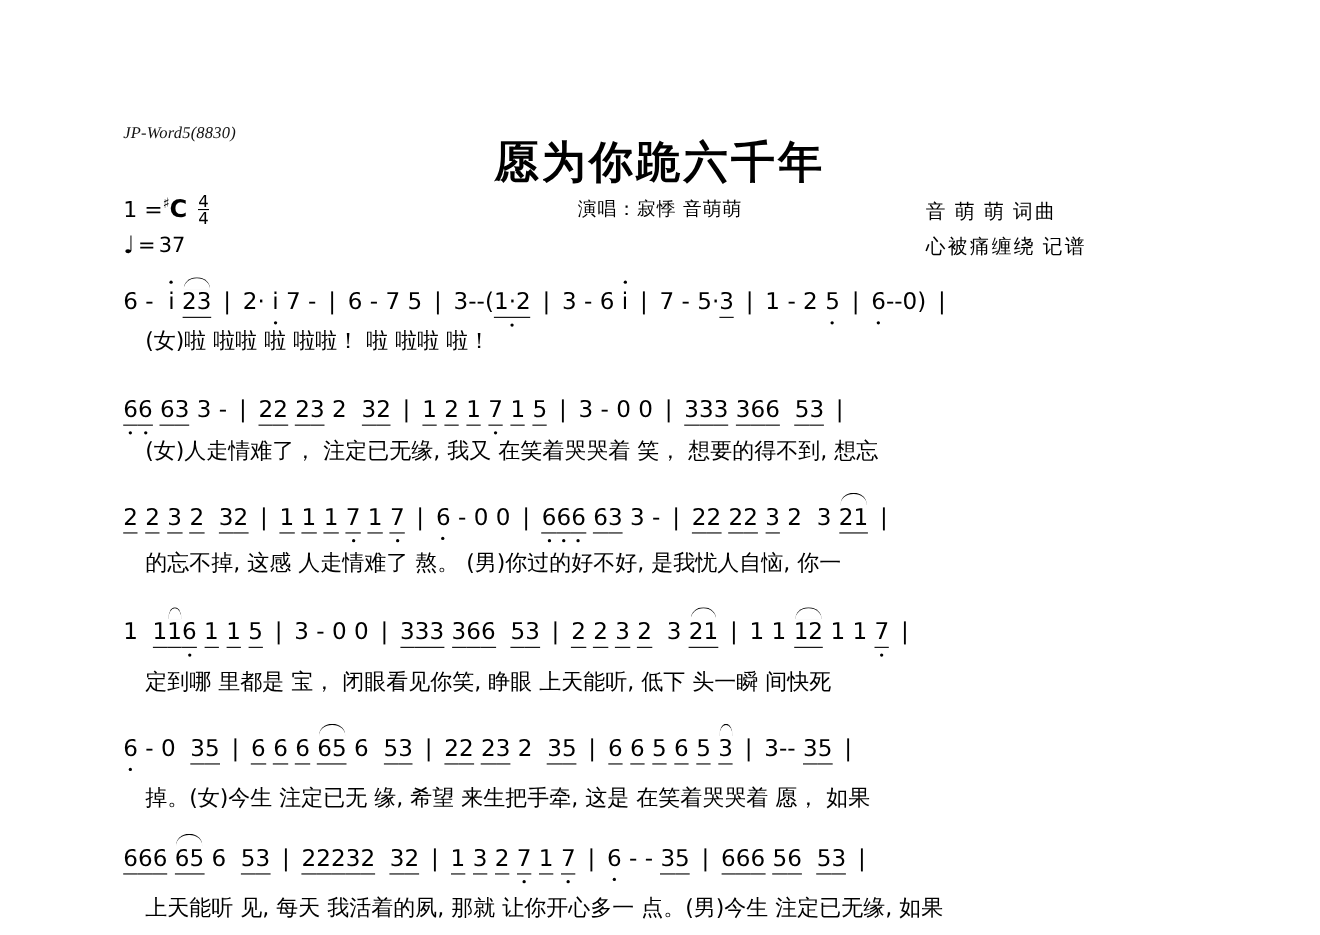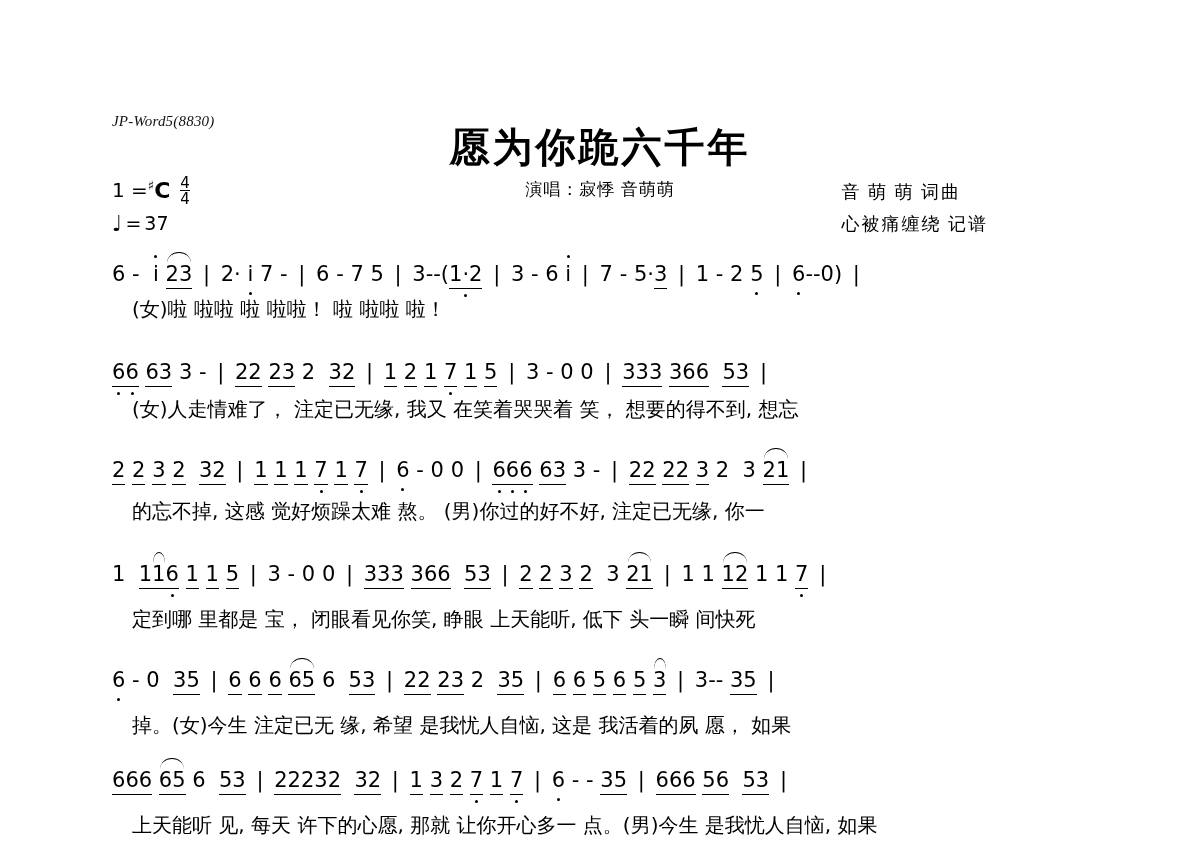--- a/index.html
+++ b/index.html
@@ -208,37 +208,37 @@
     <div class="notes">
       <span class="tok u1 dotb">6</span><span class="tok u1 dotb">6</span>&nbsp;<span class="tok u1">6</span><span class="tok u1">3</span>&nbsp;<span class="tok">3</span>&nbsp;<span class="tok">-</span>&nbsp;<span class="bar">|</span>&nbsp;<span class="tok u1">2</span><span class="tok u1">2</span>&nbsp;<span class="tok u1">2</span><span class="tok u1">3</span>&nbsp;<span class="tok">2</span>&nbsp;&nbsp;<span class="tok u1">3</span><span class="tok u1">2</span>&nbsp;<span class="bar">|</span>&nbsp;<span class="tok u1">1</span>&nbsp;<span class="tok u1">2</span>&nbsp;<span class="tok u1">1</span>&nbsp;<span class="tok u1 dotb">7</span>&nbsp;<span class="tok u1">1</span>&nbsp;<span class="tok u1">5</span>&nbsp;<span class="bar">|</span>&nbsp;<span class="tok">3</span>&nbsp;<span class="tok">-</span>&nbsp;<span class="tok">0</span>&nbsp;<span class="tok">0</span>&nbsp;<span class="bar">|</span>&nbsp;<span class="tok u1">3</span><span class="tok u1">3</span><span class="tok u1">3</span>&nbsp;<span class="tok u1">3</span><span class="tok u1">6</span><span class="tok u1">6</span>&nbsp;&nbsp;<span class="tok u1">5</span><span class="tok u1">3</span>&nbsp;<span class="bar">|</span>
     </div>
     <div class="lyrics" style="top:36px">(女)人走情难了，  注定已无缘, 我又 在笑着哭哭着 笑，       想要的得不到, 想忘</div>
   </div>
 
   <div class="system" style="top:458px">
     <div class="notes">
       <span class="tok u1">2</span>&nbsp;<span class="tok u1">2</span>&nbsp;<span class="tok u1">3</span>&nbsp;<span class="tok u1">2</span>&nbsp;&nbsp;<span class="tok u1">3</span><span class="tok u1">2</span>&nbsp;<span class="bar">|</span>&nbsp;<span class="tok u1">1</span>&nbsp;<span class="tok u1">1</span>&nbsp;<span class="tok u1">1</span>&nbsp;<span class="tok u1 dotb">7</span>&nbsp;<span class="tok u1">1</span>&nbsp;<span class="tok u1 dotb">7</span>&nbsp;<span class="bar">|</span>&nbsp;<span class="tok dotb">6</span>&nbsp;<span class="tok">-</span>&nbsp;<span class="tok">0</span>&nbsp;<span class="tok">0</span>&nbsp;<span class="bar">|</span>&nbsp;<span class="tok u1 dotb">6</span><span class="tok u1 dotb">6</span><span class="tok u1 dotb">6</span>&nbsp;<span class="tok u1">6</span><span class="tok u1">3</span>&nbsp;<span class="tok">3</span>&nbsp;<span class="tok">-</span>&nbsp;<span class="bar">|</span>&nbsp;<span class="tok u1">2</span><span class="tok u1">2</span>&nbsp;<span class="tok u1">2</span><span class="tok u1">2</span>&nbsp;<span class="tok u1">3</span>&nbsp;<span class="tok">2</span>&nbsp;&nbsp;<span class="tok">3</span>&nbsp;<span class="tok u1 slur">21</span>&nbsp;<span class="bar">|</span>
     </div>
-    <div class="lyrics" style="top:40px">的忘不掉, 这感 觉好烦躁太难 熬。  (男)你过的好不好,  注定已无缘, 你一</div>
+    <div class="lyrics" style="top:40px">的忘不掉, 这感 人走情难了 熬。  (男)你过的好不好,  是我忧人自恼, 你一</div>
   </div>
 
   <div class="system" style="top:562px">
     <div class="notes">
       <span class="tok">1</span>&nbsp;&nbsp;<span class="tok u1">1</span><span class="tok u1 slur">1</span><span class="tok u1 dotb">6</span>&nbsp;<span class="tok u1">1</span>&nbsp;<span class="tok u1">1</span>&nbsp;<span class="tok u1">5</span>&nbsp;<span class="bar">|</span>&nbsp;<span class="tok">3</span>&nbsp;<span class="tok">-</span>&nbsp;<span class="tok">0</span>&nbsp;<span class="tok">0</span>&nbsp;<span class="bar">|</span>&nbsp;<span class="tok u1">3</span><span class="tok u1">3</span><span class="tok u1">3</span>&nbsp;<span class="tok u1">3</span><span class="tok u1">6</span><span class="tok u1">6</span>&nbsp;&nbsp;<span class="tok u1">5</span><span class="tok u1">3</span>&nbsp;<span class="bar">|</span>&nbsp;<span class="tok u1">2</span>&nbsp;<span class="tok u1">2</span>&nbsp;<span class="tok u1">3</span>&nbsp;<span class="tok u1">2</span>&nbsp;&nbsp;<span class="tok">3</span>&nbsp;<span class="tok u1 slur">21</span>&nbsp;<span class="bar">|</span>&nbsp;<span class="tok">1</span>&nbsp;<span class="tok">1</span>&nbsp;<span class="tok u1 slur">12</span>&nbsp;<span class="tok">1</span>&nbsp;<span class="tok">1</span>&nbsp;<span class="tok u1 dotb">7</span>&nbsp;<span class="bar">|</span>
     </div>
     <div class="lyrics" style="top:44px">定到哪 里都是 宝，     闭眼看见你笑, 睁眼 上天能听, 低下  头一瞬 间快死</div>
   </div>
 
   <div class="system" style="top:668px">
     <div class="notes">
       <span class="tok dotb">6</span>&nbsp;<span class="tok">-</span>&nbsp;<span class="tok">0</span>&nbsp;&nbsp;<span class="tok u1">3</span><span class="tok u1">5</span>&nbsp;<span class="bar">|</span>&nbsp;<span class="tok u1">6</span>&nbsp;<span class="tok u1">6</span>&nbsp;<span class="tok u1">6</span>&nbsp;<span class="tok u1 slur">65</span>&nbsp;<span class="tok">6</span>&nbsp;&nbsp;<span class="tok u1">5</span><span class="tok u1">3</span>&nbsp;<span class="bar">|</span>&nbsp;<span class="tok u1">2</span><span class="tok u1">2</span>&nbsp;<span class="tok u1">2</span><span class="tok u1">3</span>&nbsp;<span class="tok">2</span>&nbsp;&nbsp;<span class="tok u1">3</span><span class="tok u1">5</span>&nbsp;<span class="bar">|</span>&nbsp;<span class="tok u1">6</span>&nbsp;<span class="tok u1">6</span>&nbsp;<span class="tok u1">5</span>&nbsp;<span class="tok u1">6</span>&nbsp;<span class="tok u1">5</span>&nbsp;<span class="tok u1 slur">3</span>&nbsp;<span class="bar">|</span>&nbsp;<span class="tok">3</span><span class="tok">-</span><span class="tok">-</span>&nbsp;<span class="tok u1">3</span><span class="tok u1">5</span>&nbsp;<span class="bar">|</span>
     </div>
-    <div class="lyrics" style="top:44px">掉。(女)今生 注定已无 缘, 希望 是我忧人自恼, 这是 我活着的夙   愿， 如果</div>
+    <div class="lyrics" style="top:44px">掉。(女)今生 注定已无 缘, 希望 来生把手牵, 这是 在笑着哭哭着   愿， 如果</div>
   </div>
 
   <div class="system" style="top:768px">
     <div class="notes">
       <span class="tok u1">6</span><span class="tok u1">6</span><span class="tok u1">6</span>&nbsp;<span class="tok u1 slur">65</span>&nbsp;<span class="tok">6</span>&nbsp;&nbsp;<span class="tok u1">5</span><span class="tok u1">3</span>&nbsp;<span class="bar">|</span>&nbsp;<span class="tok u1">2</span><span class="tok u1">2</span><span class="tok u1">2</span><span class="tok u1">3</span><span class="tok u1">2</span>&nbsp;&nbsp;<span class="tok u1">3</span><span class="tok u1">2</span>&nbsp;<span class="bar">|</span>&nbsp;<span class="tok u1">1</span>&nbsp;<span class="tok u1">3</span>&nbsp;<span class="tok u1">2</span>&nbsp;<span class="tok u1 dotb">7</span>&nbsp;<span class="tok u1">1</span>&nbsp;<span class="tok u1 dotb">7</span>&nbsp;<span class="bar">|</span>&nbsp;<span class="tok dotb">6</span>&nbsp;<span class="tok">-</span>&nbsp;<span class="tok">-</span>&nbsp;<span class="tok u1">3</span><span class="tok u1">5</span>&nbsp;<span class="bar">|</span>&nbsp;<span class="tok u1">6</span><span class="tok u1">6</span><span class="tok u1">6</span>&nbsp;<span class="tok u1">5</span><span class="tok u1">6</span>&nbsp;&nbsp;<span class="tok u1">5</span><span class="tok u1">3</span>&nbsp;<span class="bar">|</span>
     </div>
-    <div class="lyrics" style="top:44px">上天能听 见, 每天 许下的心愿, 那就 让你开心多一 点。(男)今生 是我忧人自恼, 如果</div>
+    <div class="lyrics" style="top:44px">上天能听 见, 每天 我活着的夙, 那就 让你开心多一 点。(男)今生 注定已无缘, 如果</div>
   </div>
 
 </div>
 
 </body></html>

